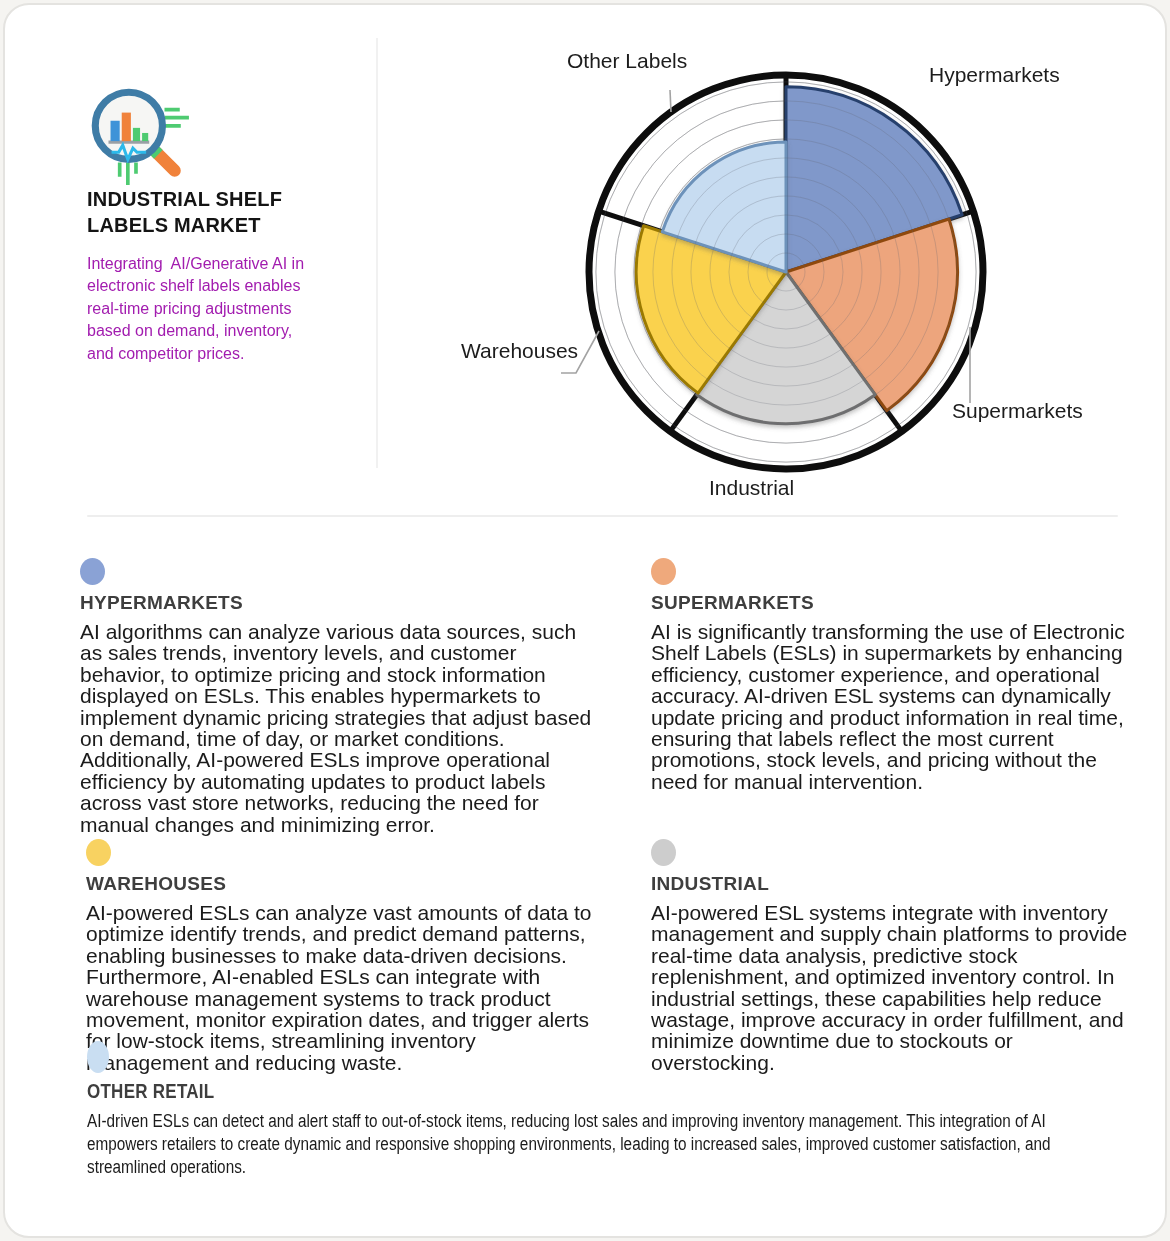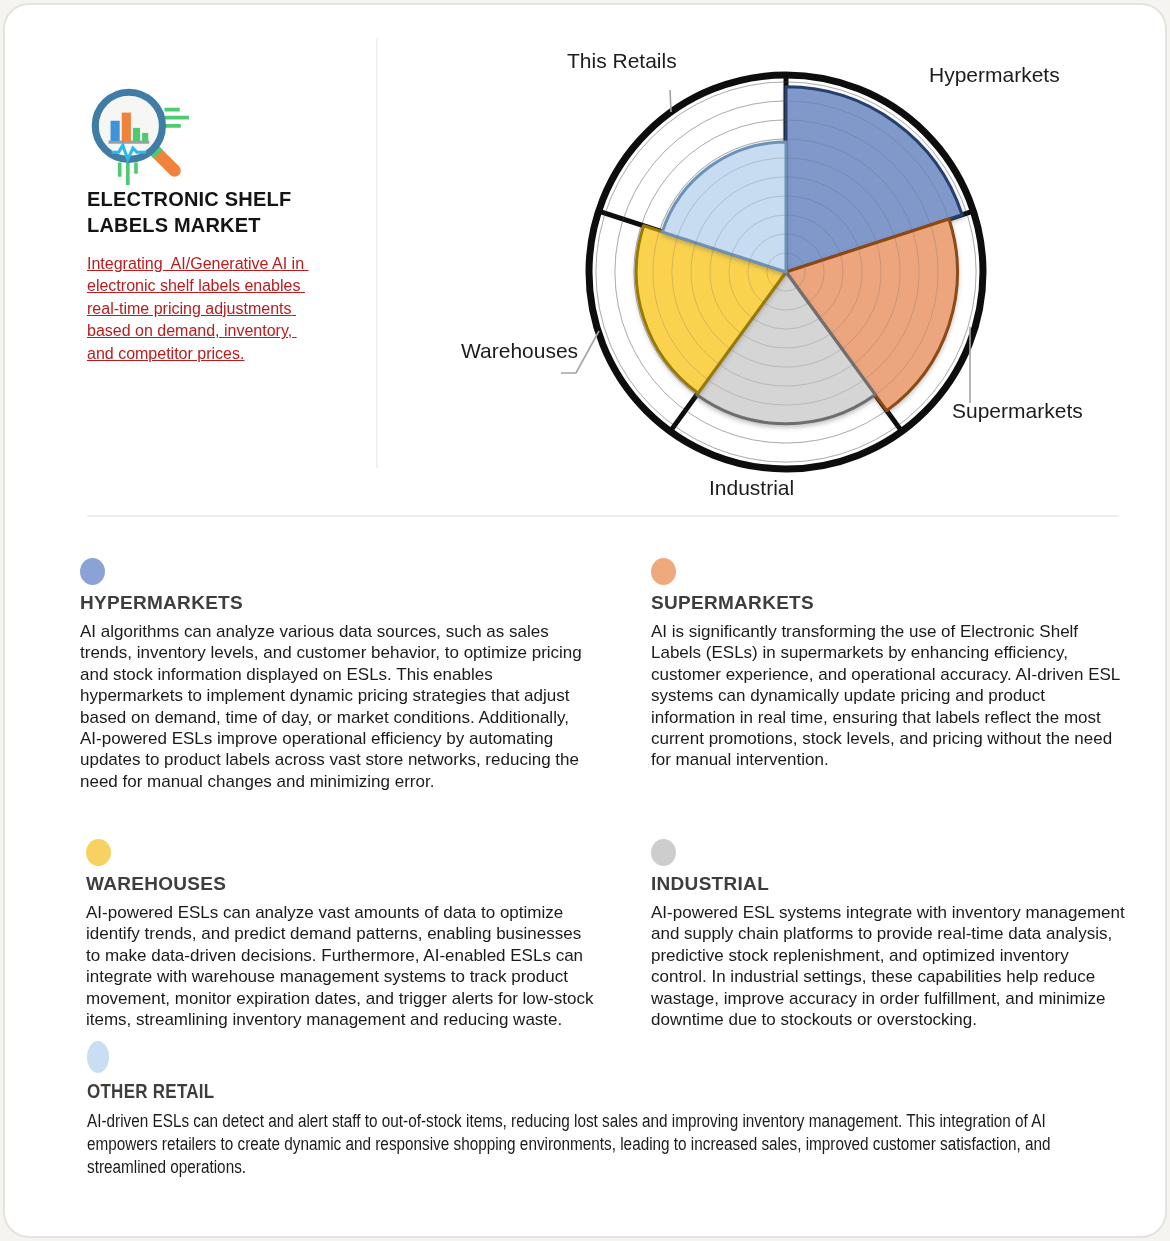--- a/index.html
+++ b/index.html
@@ -6,35 +6,35 @@
   html,body { width:1170px; height:1241px; background:#f5f4f1; font-family:"Liberation Sans", sans-serif; }
   #stage { position:relative; width:1170px; height:1241px; }
   .card { position:absolute; left:3px; top:3px; width:1164px; height:1235px;
           background:#ffffff; border:2px solid #e4e3e0; border-radius:26px; overflow:hidden; }
 
   
   .icon-wrap { position:absolute; left:76px; top:74px; width:112px; height:112px; }
   .page-title { position:absolute; left:82px; top:181px; width:250px;
                 font-size:20px; font-weight:bold; line-height:26px; color:#141414; letter-spacing:.2px; }
   .page-desc { position:absolute; left:82px; top:248px; width:220px;
-               font-size:16px; line-height:22.4px; color:#b91c1c; white-space:pre-wrap;text-decoration:underline; }
+               font-size:16px; line-height:22.4px; color:#a21caf; white-space:pre-wrap; }
   .v-divider { position:absolute; left:371px; top:33px; width:2px; height:430px; background:#f1f1f1; }
 
   
   #rose-chart { position:absolute; left:546px; top:32px; width:470px; height:470px; overflow:visible; }
   .chart-label { position:absolute; font-size:21px; color:#1c1c1c; white-space:nowrap; }
 
   .h-divider { position:absolute; left:82px; top:510px; width:1031px; height:2px; background:#eeeeee; border-radius:2px; }
 
   
   .section { position:absolute; }
   .dot { display:block; width:25px; height:27px; border-radius:50%; }
   .dot.tall { width:22px; height:32px; }
   .sec-heading { margin-top:7px; font-size:19px; font-weight:bold; color:#3e3e3e; letter-spacing:.3px; }
-  .sec-body { margin-top:7px; font-size:17px; line-height:21.4px; color:#1b1b1b; }
+  .sec-body { margin-top:7px; font-size:21px; line-height:21.4px; color:#1b1b1b; }
   .condensed .sec-heading, .condensed .sec-body { transform:scaleX(0.85); transform-origin:0 0; width:118%; }
   .condensed .sec-heading { font-size:20px; }
   .condensed .sec-body { font-size:18px; line-height:23px; }
 </style>
 </head>
 <body>
 
 <div id="stage">
   <div class="card">
 
@@ -50,21 +50,21 @@
         <line x1="70" y1="68" x2="76" y2="74" stroke="#4ecb71" stroke-width="12"></line>
         <circle cx="47" cy="46" r="33" fill="#f6f6f4" stroke="#3f7ca6" stroke-width="7"></circle>
         <line x1="27" y1="62" x2="67" y2="62" stroke="#9aa0a6" stroke-width="3"></line>
         <rect x="29" y="41" width="9" height="20" fill="#3f93d8"></rect>
         <rect x="40" y="33" width="9" height="28" fill="#f0823b"></rect>
         <rect x="51" y="48" width="7" height="13" fill="#4ecb71"></rect>
         <rect x="60" y="53" width="6" height="8" fill="#4ecb71"></rect>
         <polyline points="30,72 37,72 41,65 46,79 51,68 55,72 64,72" fill="none" stroke="#2cb9ea" stroke-width="3"></polyline>
       </svg>
     </div>
-    <div class="page-title">ELECTRONIC SHELF LABELS MARKET</div>
+    <div class="page-title">INDUSTRIAL SHELF LABELS MARKET</div>
     <div class="page-desc">Integrating  AI/Generative AI in electronic shelf labels enables real-time pricing adjustments based on demand, inventory, and competitor prices.</div>
     <div class="v-divider"></div>
 
     <svg id="rose-chart" viewBox="0 0 470 470">
       <defs>
         <filter id="wshadow" x="-20%" y="-20%" width="140%" height="140%">
           <feDropShadow dx="0" dy="2.5" stdDeviation="2.2" flood-color="#555" flood-opacity="0.35"></feDropShadow>
         </filter>
       </defs>
       <g id="chart-gen">
@@ -99,21 +99,21 @@
           <circle cx="235" cy="235" r="171.09449999999998" fill="none" stroke="rgba(95,100,110,0.25)" stroke-width="1"></circle>
           <circle cx="235" cy="235" r="190.105" fill="none" stroke="rgba(95,100,110,0.25)" stroke-width="1"></circle>
           <circle cx="235" cy="235" r="197" fill="none" stroke="#0d0d0d" stroke-width="7"></circle>
         </g>
       <g stroke="#a3a3a3" stroke-width="1.6" fill="none">
         <line x1="119" y1="53" x2="120" y2="75"></line>
         <line x1="419" y1="290" x2="419" y2="366"></line>
         <polyline points="10,336 25,336 48,294"></polyline>
       </g>
     </svg>
-    <div class="chart-label" style="left:562px; top:44px;">This Retails</div>
+    <div class="chart-label" style="left:562px; top:44px;">Other Labels</div>
     <div class="chart-label" style="left:924px; top:58px;">Hypermarkets</div>
     <div class="chart-label" style="left:947px; top:394px;">Supermarkets</div>
     <div class="chart-label" style="left:704px; top:471px;">Industrial</div>
     <div class="chart-label" style="left:456px; top:334px;">Warehouses</div>
 
     <div class="h-divider"></div>
 
     <div class="section" style="left:75px; top:553px; width:512px;">
       <span class="dot" style="background-color: rgb(138, 162, 213);"></span>
       <div class="sec-heading">HYPERMARKETS</div>

